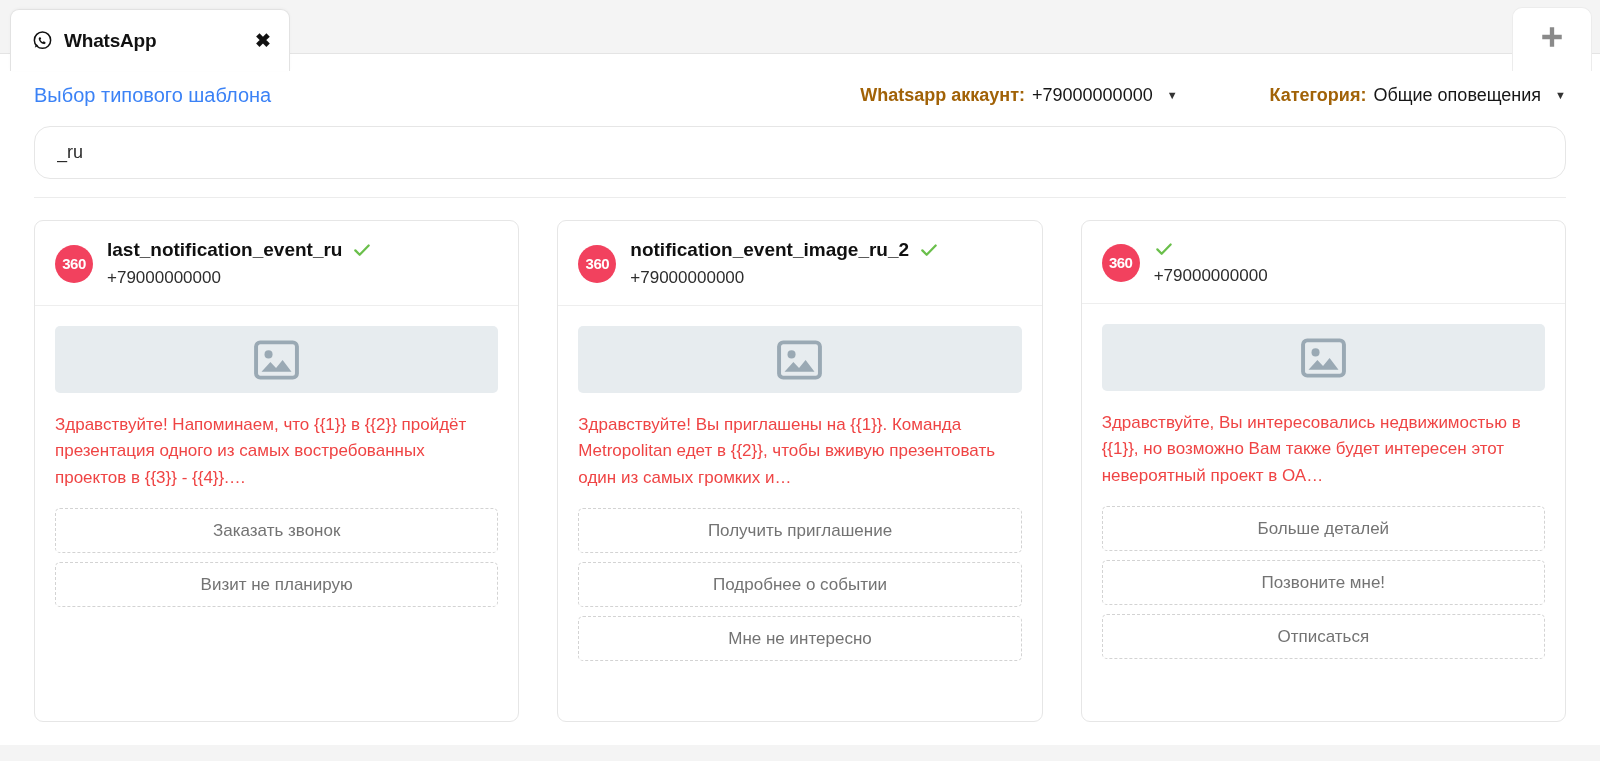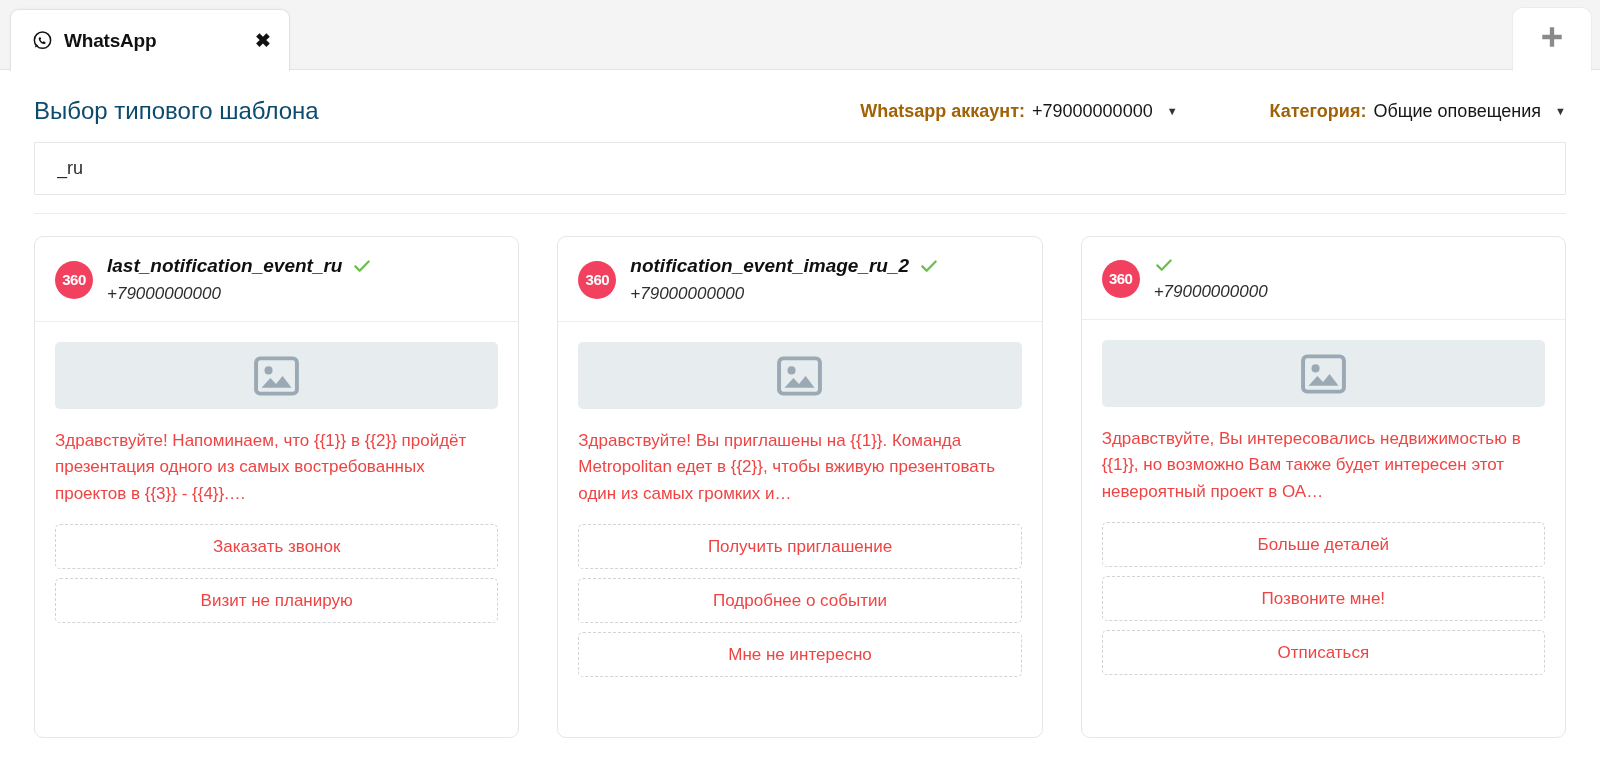--- a/index.html
+++ b/index.html
@@ -8,21 +8,21 @@
     width: 1600px;
     height: 761px;
     background: #f4f4f4;
     font-family: "Liberation Sans", sans-serif;
     overflow: hidden;
   }
 
   
   .tabstrip {
     position: relative;
-    height: 70px;
+    height: 54px;
     background: #f4f4f4;
     border-bottom: 1px solid #e4e4e4;
   }
 
   .tab {
     position: absolute;
     left: 10px;
     top: 9px;
     width: 280px;
     height: 62px;
@@ -92,22 +92,22 @@
   }
 
   .toolbar {
     display: flex;
     align-items: center;
     height: 72px;
     padding-top: 10px;
   }
 
   .toolbar-title {
-    font-size: 24px;
-    color: #0c4a6e;
+    font-size: 20px;
+    color: #3b82f6;
     white-space: nowrap;
   }
 
   .toolbar-right {
     margin-left: auto;
     display: flex;
     align-items: center;
     gap: 92px;
   }
 
@@ -134,21 +134,21 @@
     position: relative;
     top: -2px;
   }
 
   
   .search-wrap { padding-bottom: 18px; }
   .search-input {
     width: 100%;
     height: 53px;
     border: 1px solid #e6e6e6;
-    border-radius: 1px;
+    border-radius: 16px;
     background: #ffffff;
     font-family: "Liberation Sans", sans-serif;
     font-size: 18px;
     color: #2b2b2b;
     padding: 0 22px;
     outline: none;
   }
   .search-input::placeholder { color: #b5b5b5; }
 
   .divider {
@@ -191,21 +191,21 @@
     background: #F2415E;
     display: flex;
     align-items: center;
     justify-content: center;
     color: #ffffff;
     font-size: 15px;
     font-weight: bold;
     letter-spacing: -0.5px;
   }
 
-  .head-text { min-width: 0; flex: 1; font-style: italic; }
+  .head-text { min-width: 0; flex: 1; }
 
   .head-row {
     display: flex;
     align-items: center;
     gap: 10px;
     min-width: 0;
   }
 
   .tpl-name {
     font-size: 19px;
@@ -254,21 +254,21 @@
     margin-bottom: 17px;
   }
 
   .btns { display: flex; flex-direction: column; gap: 9px; }
 
   .tpl-btn {
     height: 45px;
     border: 1px dashed #d3d3d3;
     border-radius: 5px;
     background: #ffffff;
-    color: #ef4444;
+    color: #737373;
     font-family: "Liberation Sans", sans-serif;
     font-size: 17px;
     display: flex;
     align-items: center;
     justify-content: center;
     cursor: pointer;
     white-space: nowrap;
     overflow: hidden;
   }
 </style>

